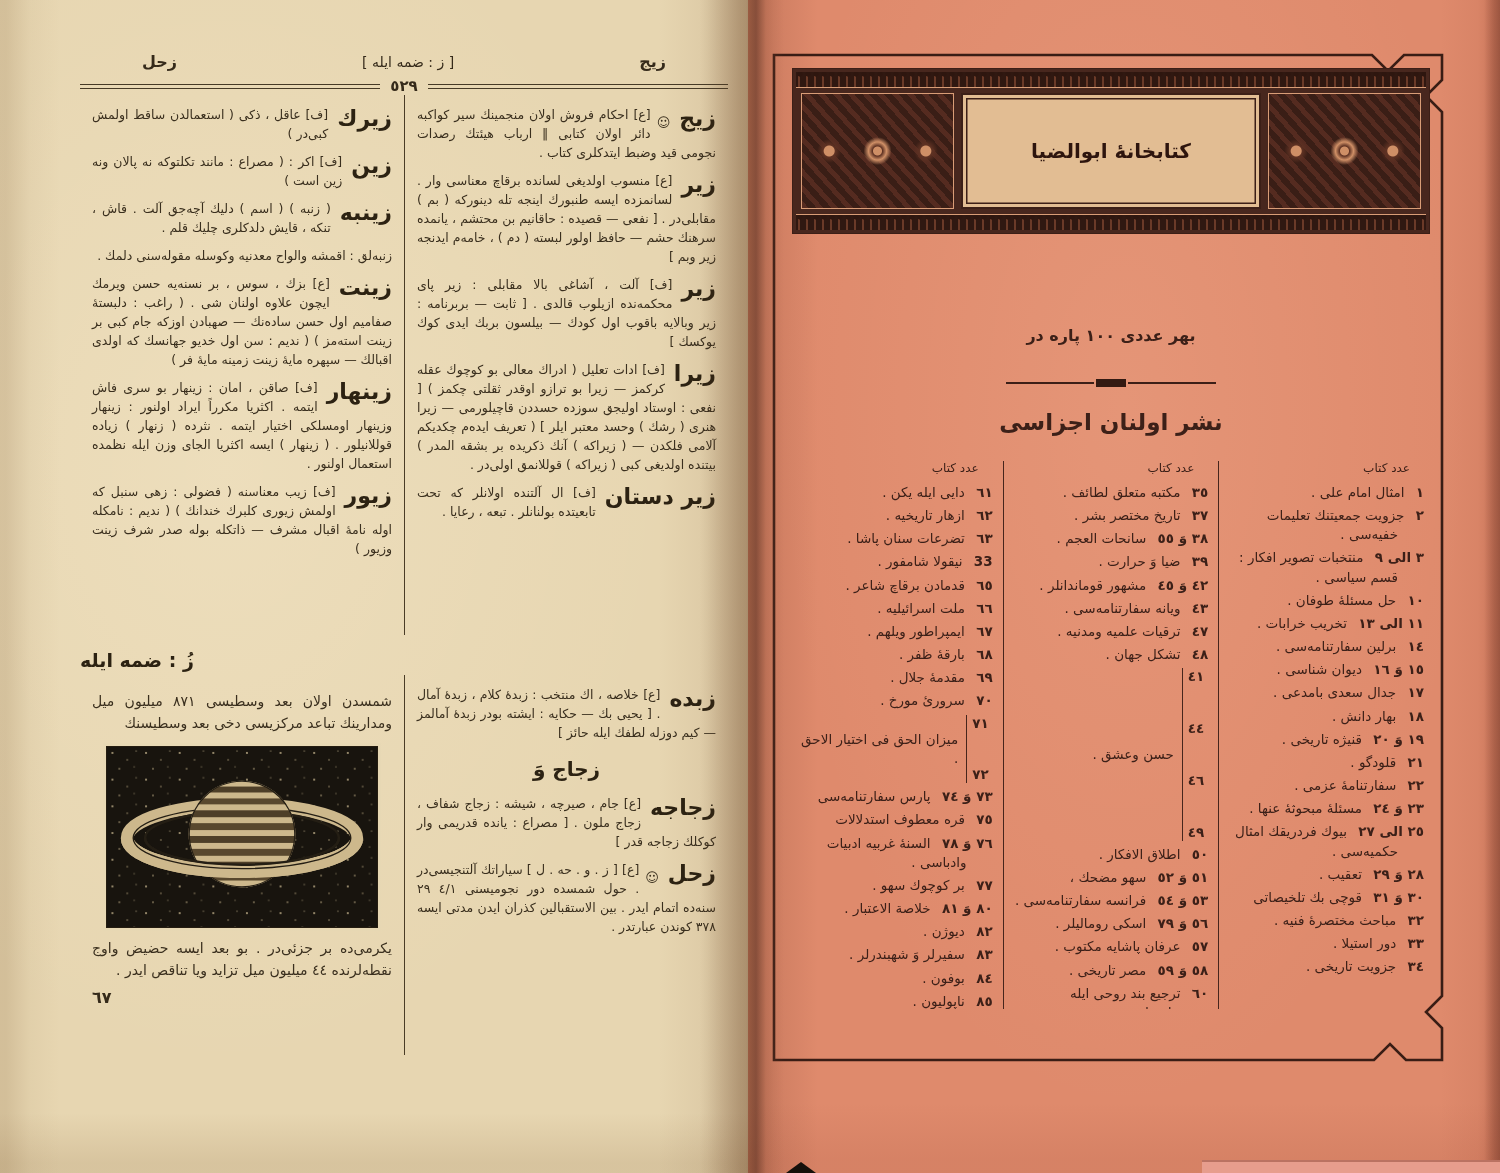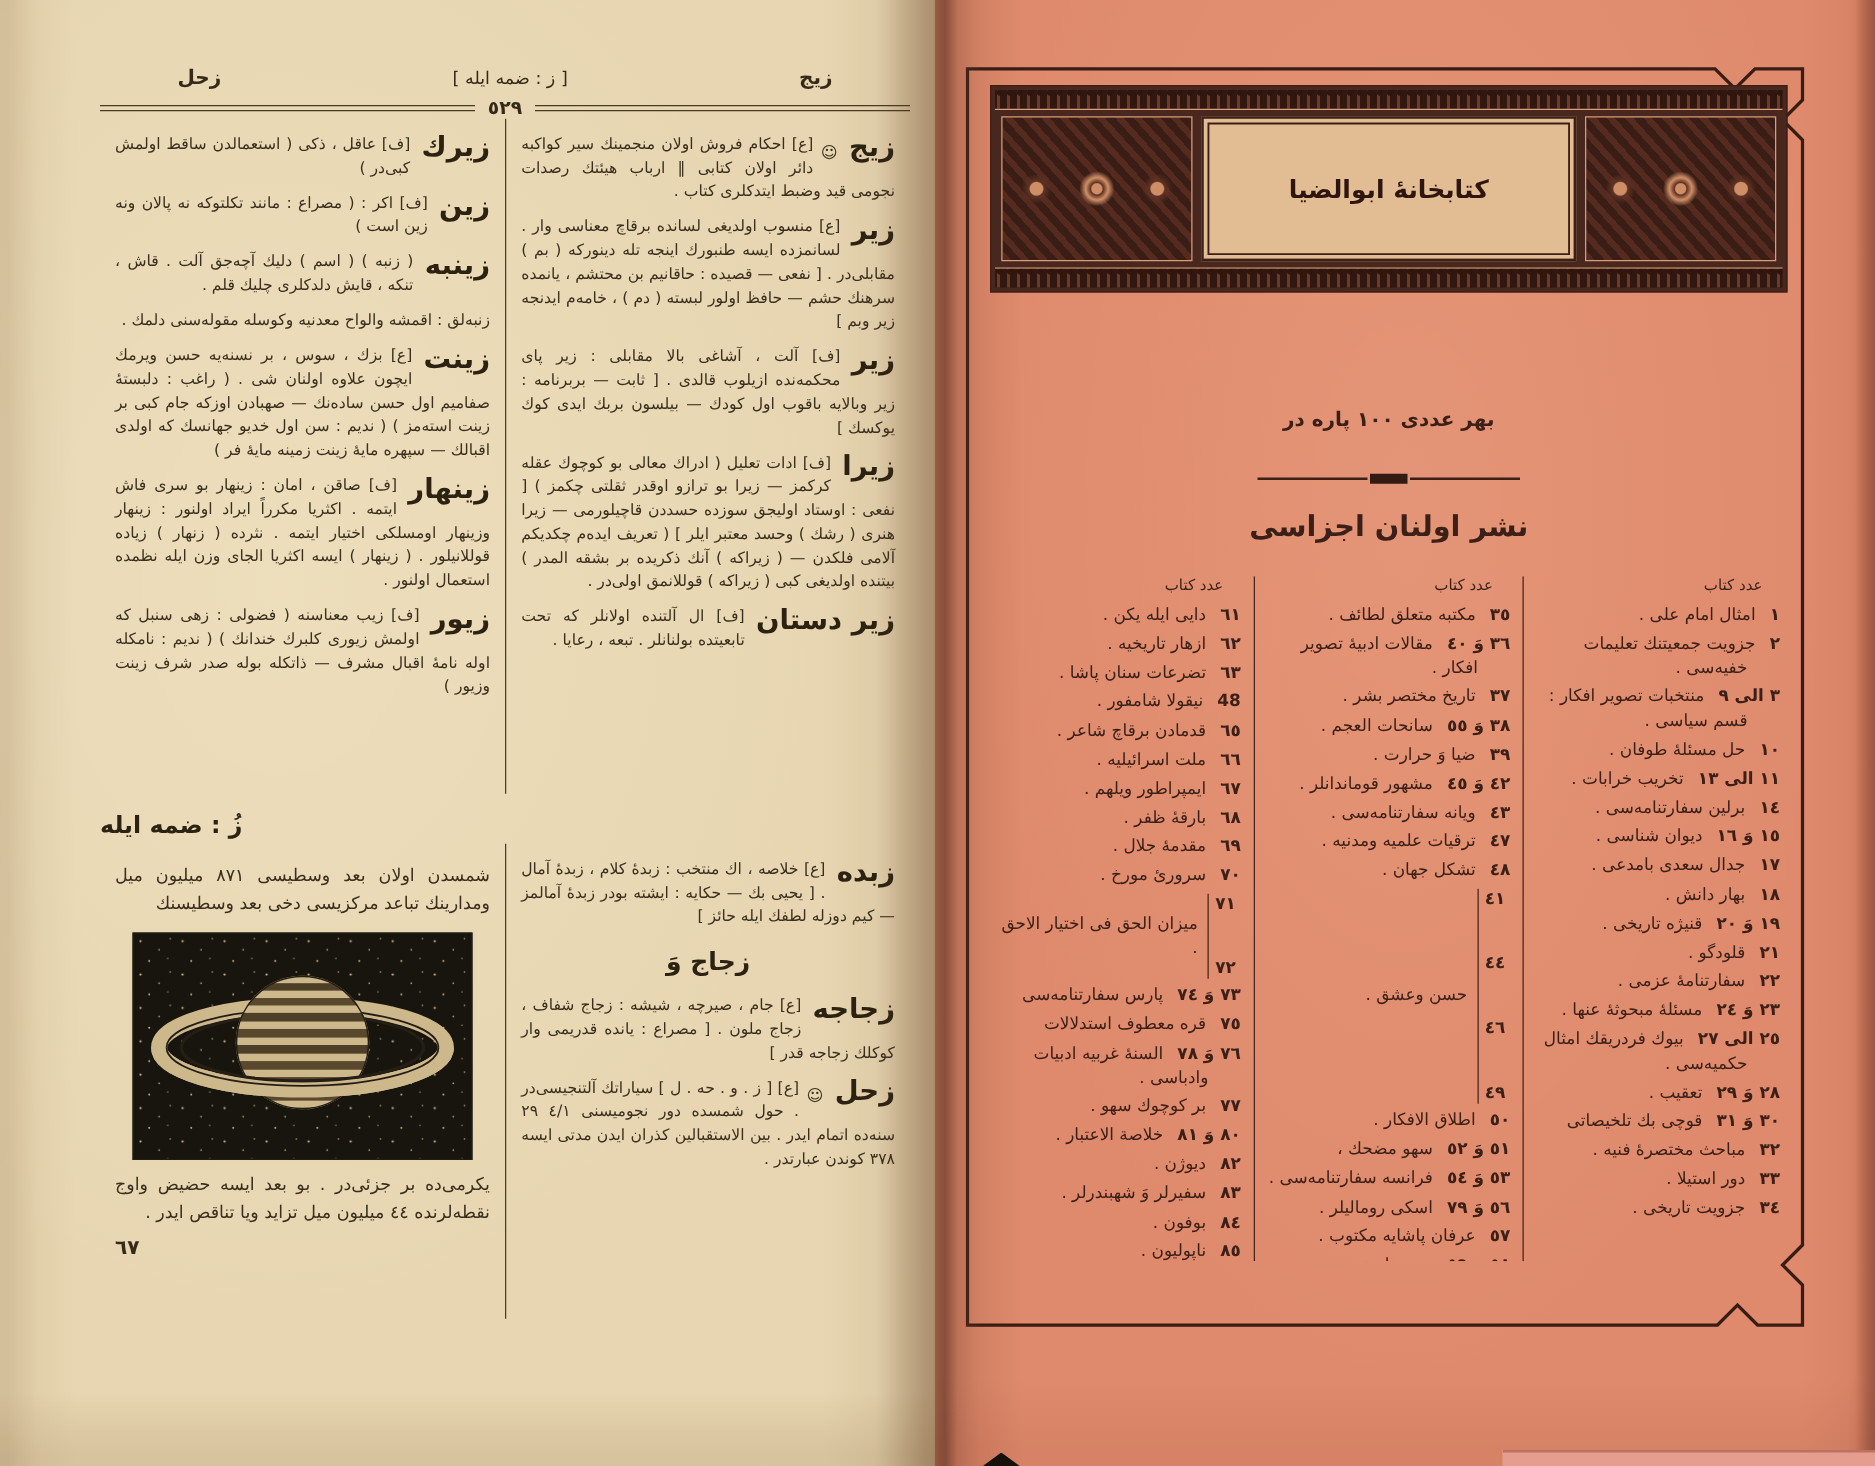--- a/index.html
+++ b/index.html
@@ -443,25 +443,20 @@
         <div class="cat-col">
           <div class="cat-col-head">عدد كتاب</div>
           <div>
 
               <div class="item">
                 <span class="num">٣٥</span>
                 
                 <span class="t">مكتبه متعلق لطائف .</span>
               </div>
 
-              <div class="item">
-                <span class="num">٣٦ وَ ٤٠</span>
-                
-                <span class="t">مقالات ادبيهٔ تصوير افكار .</span>
-              </div>
 
               <div class="item">
                 <span class="num">٣٧</span>
                 
                 <span class="t">تاريخ مختصر بشر .</span>
               </div>
 
               <div class="item">
                 <span class="num">٣٨ وَ ٥٥</span>
                 
@@ -568,21 +563,21 @@
                 <span class="t">ازهار تاريخيه .</span>
               </div>
 
               <div class="item">
                 <span class="num">٦٣</span>
                 
                 <span class="t">تضرعات سنان پاشا .</span>
               </div>
 
               <div class="item">
-                <span class="num">48</span>
+                <span class="num">33</span>
                 
                 <span class="t">نيقولا شامفور .</span>
               </div>
 
               <div class="item">
                 <span class="num">٦٥</span>
                 
                 <span class="t">قدمادن برقاچ شاعر .</span>
               </div>
 

